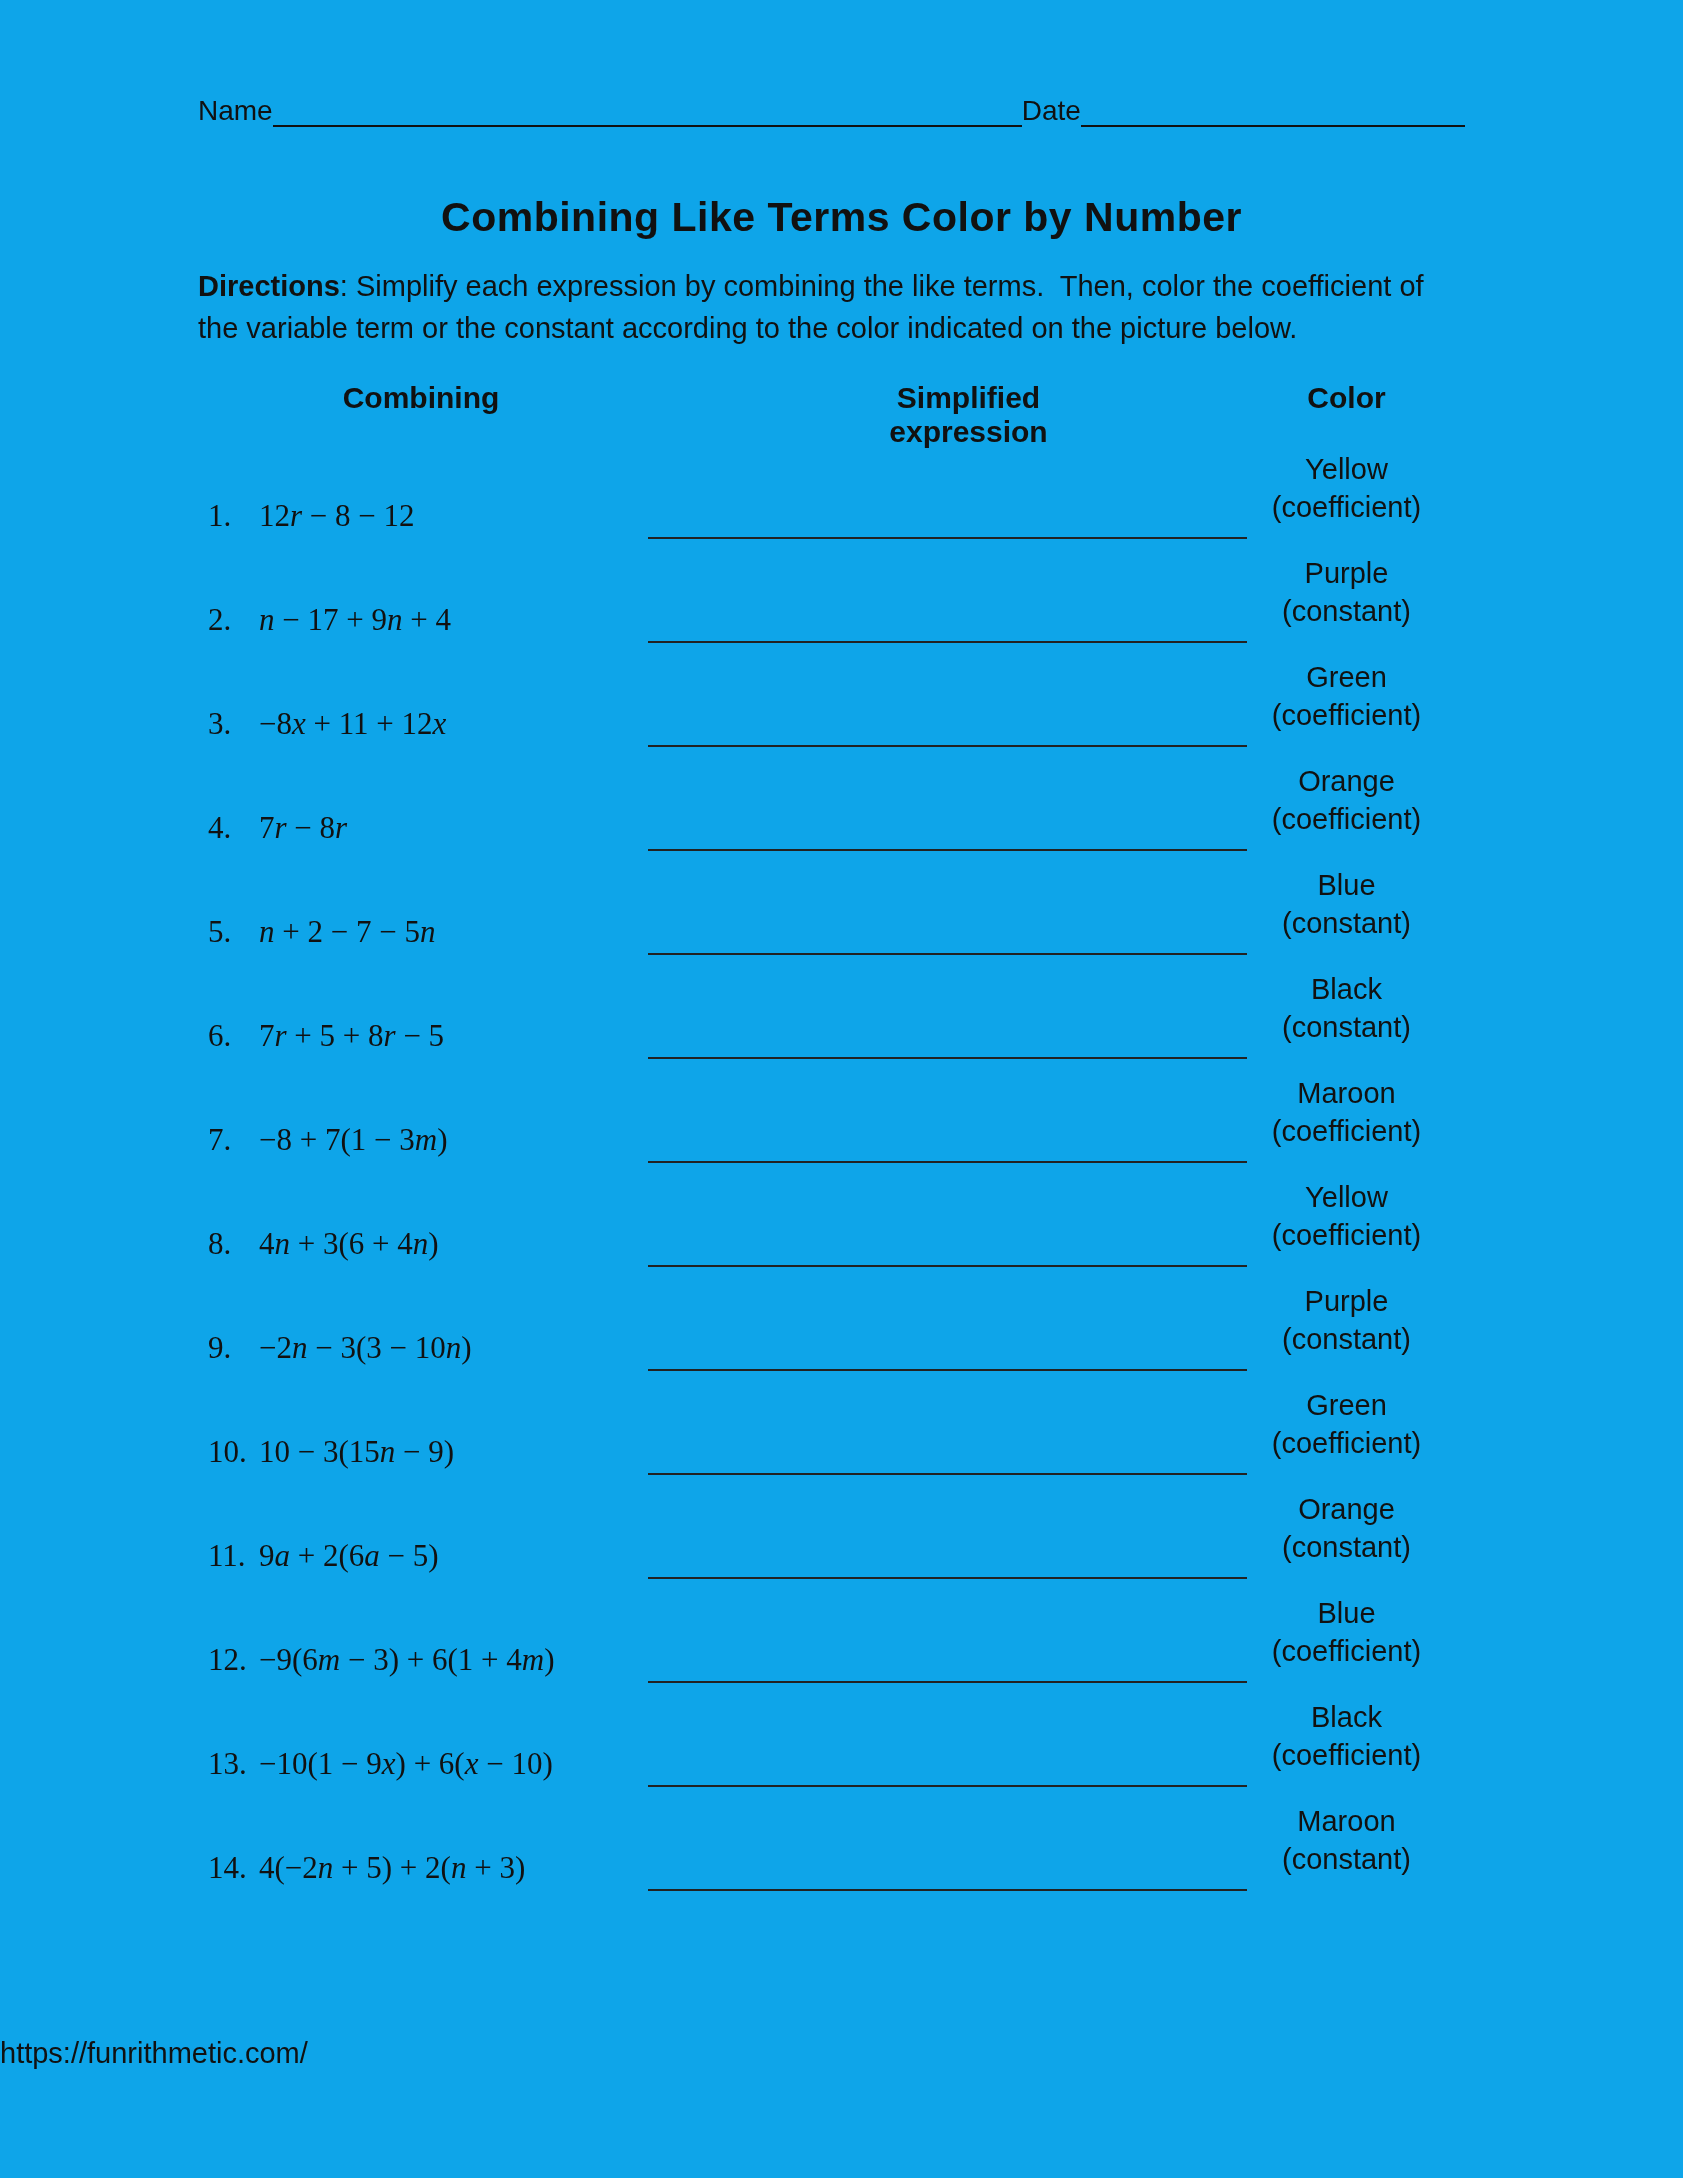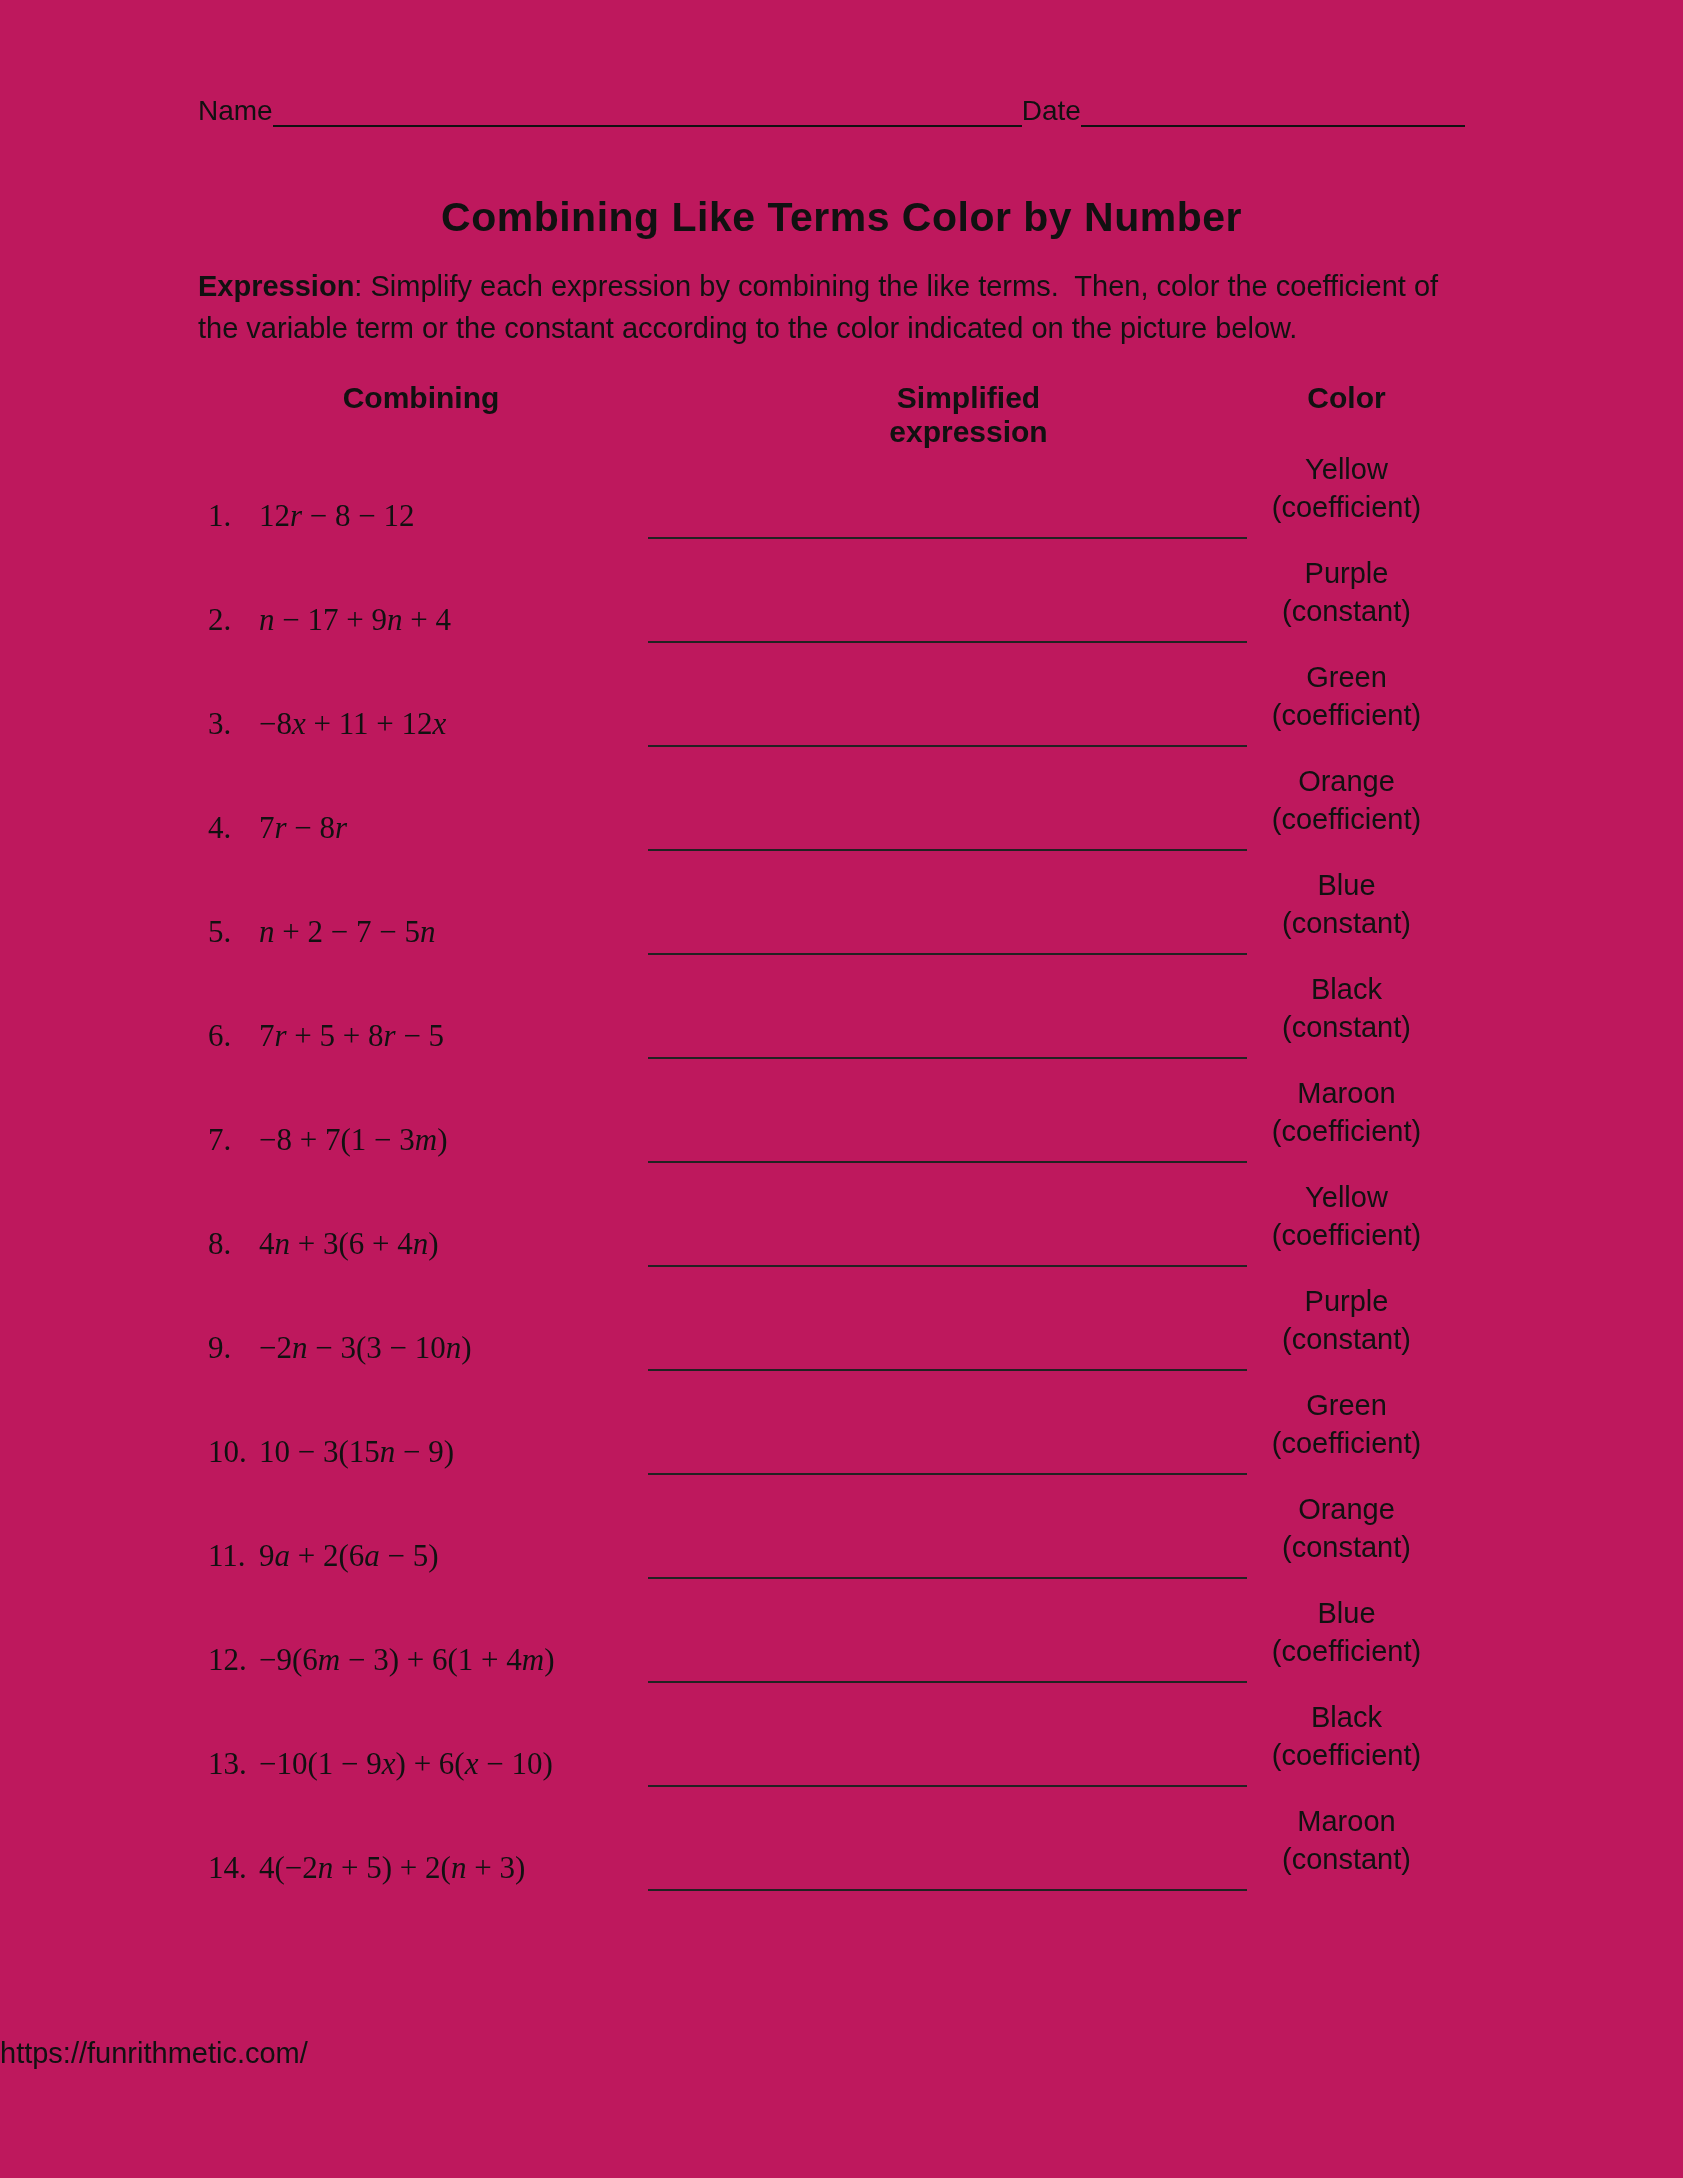--- a/index.html
+++ b/index.html
@@ -1,20 +1,20 @@
 <!DOCTYPE html>
 <html><head>
 <meta charset="utf-8">
 <style>
   html, body { margin: 0; padding: 0; background: #888; }
   .page {
     position: relative;
     width: 1683px;
     height: 2178px;
-    background: #be185d;
+    background: #0ea5e9;
     font-family: "Liberation Sans", sans-serif;
     color: #111;
     overflow: hidden;
   }
 
   
   .header-row {
     position: absolute;
     left: 198px;
     right: 218px;
@@ -113,21 +113,21 @@
 
   <div class="header-row">
     <span>Name</span>
     <div class="blank-rule name-rule"></div>
     <span>Date</span>
     <div class="blank-rule date-rule"></div>
   </div>
 
   <div class="title">Combining Like Terms Color by Number</div>
 
-  <div class="directions"><b>Expression</b><span>: Simplify each expression by combining the like terms.  Then, color the coefficient of</span><br><span>the variable term or the constant according to the color indicated on the picture below.</span></div>
+  <div class="directions"><b>Directions</b><span>: Simplify each expression by combining the like terms.  Then, color the coefficient of</span><br><span>the variable term or the constant according to the color indicated on the picture below.</span></div>
 
   <div class="col-headers">
     <span class="col-h col-h-expr">Combining</span>
     <span class="col-h col-h-simplified">Simplified expression</span>
     <span class="col-h col-h-color">Color</span>
   </div>
 
   <div class="rows">
   <div class="row">
     <span class="p-num math">1.</span>

